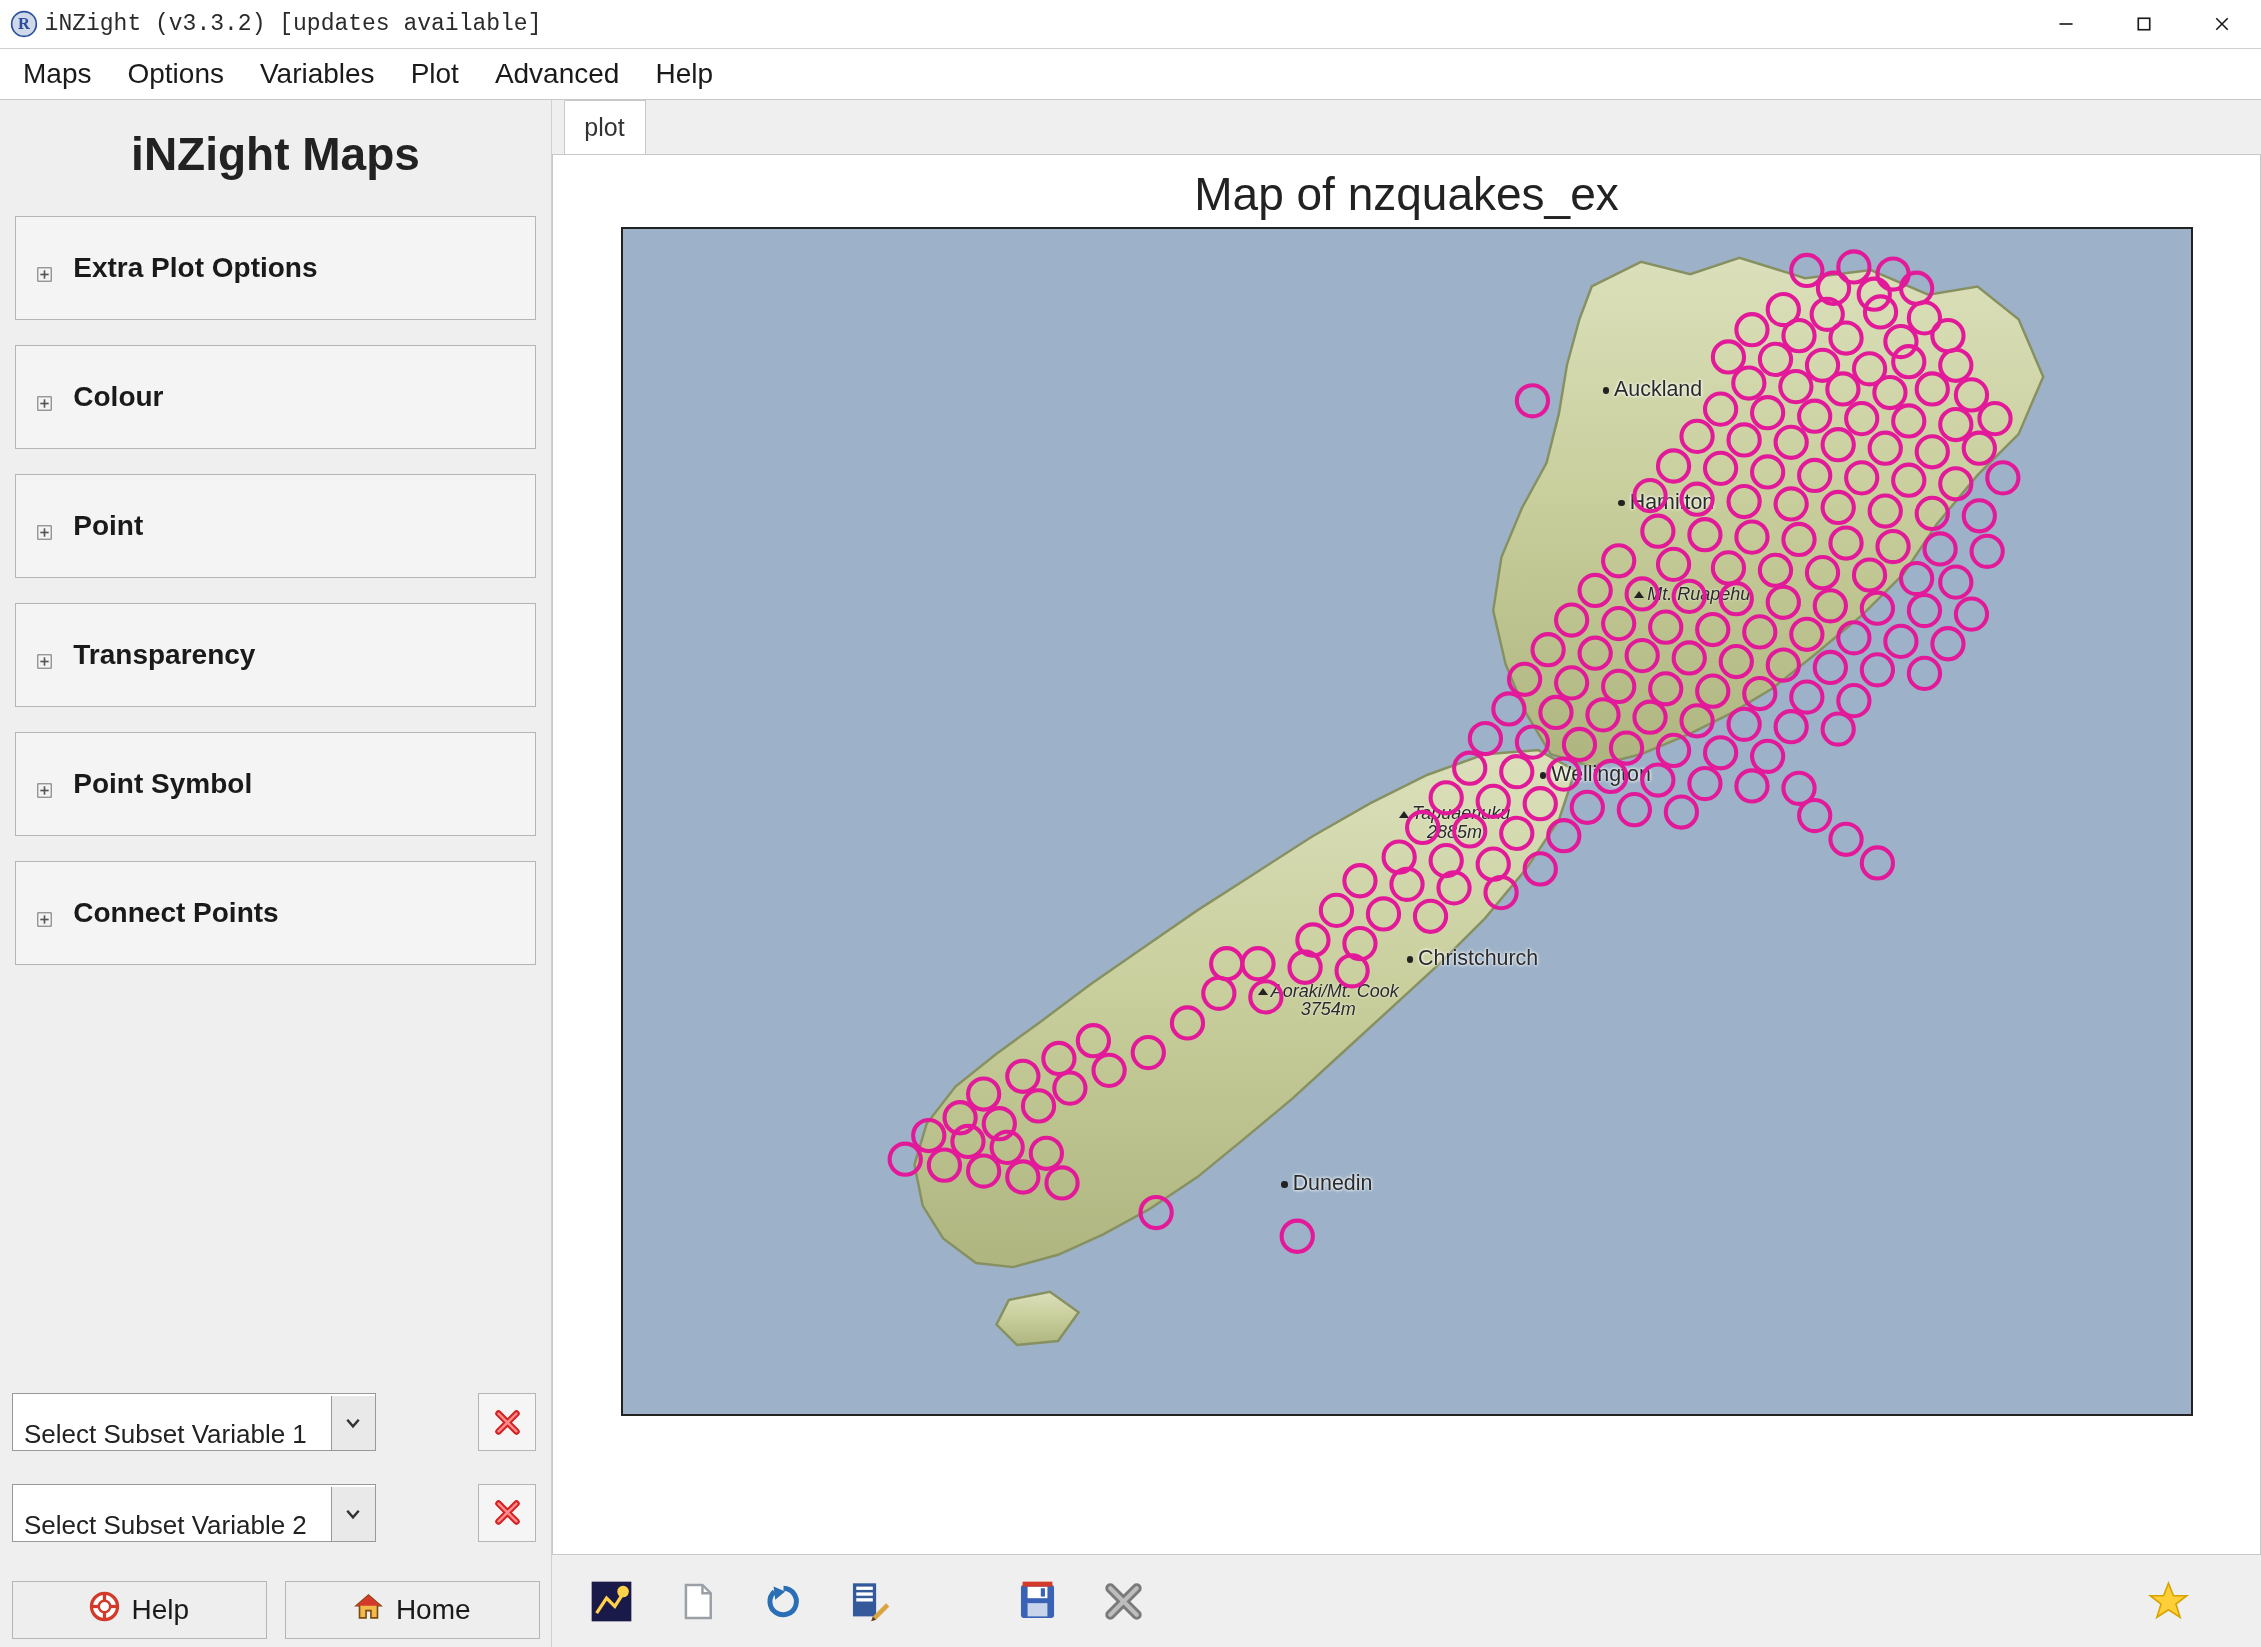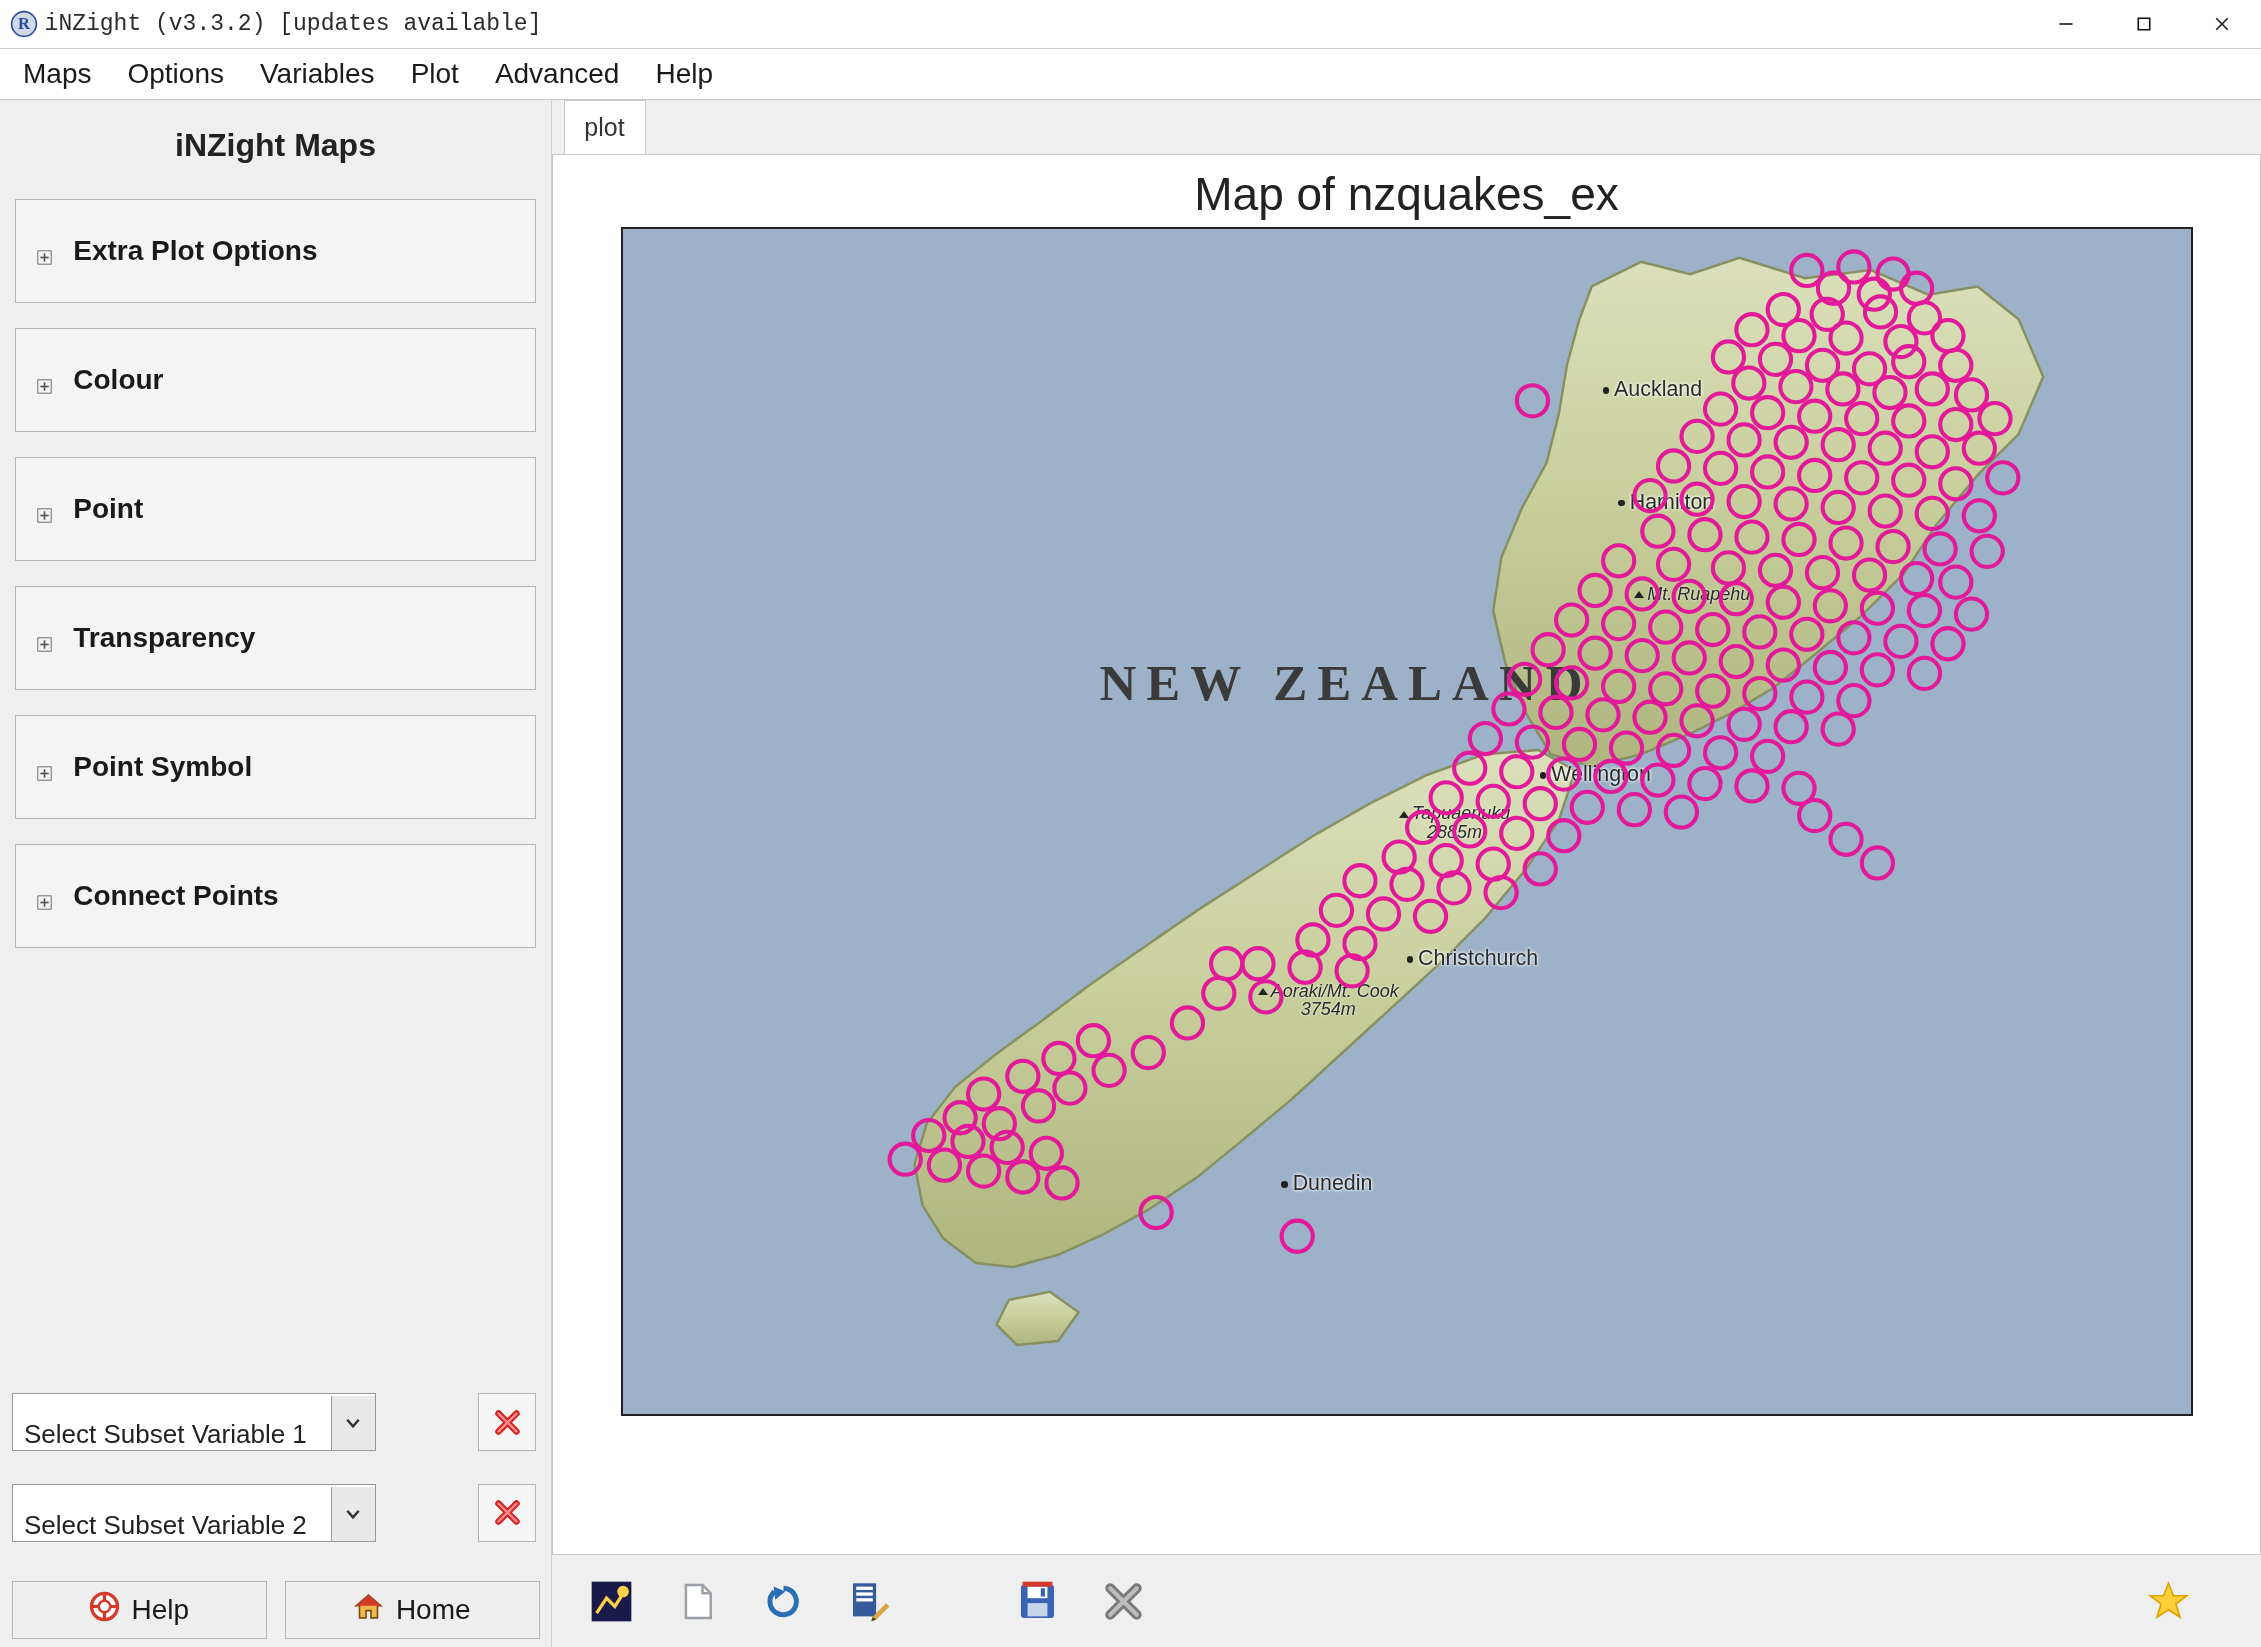--- a/index.html
+++ b/index.html
@@ -17,21 +17,21 @@
   
   .menubar { height:51px; display:flex; align-items:center; background:#fff; padding:0 5px; border-bottom:1.6px solid #c8c8c8;}
   .menubar .menu-item { padding:8.2px 18px; font-size:28px; color:#1a1a1a; }
 
   
   .body { display:flex; height:calc(1647px - 49px - 51px); background:#efefef;}
   .sidebar { width:552px; padding:11.5px 11.5px 8.2px 11.5px; border-right:1.6px solid #d0d0d0; display:flex; flex-direction:column;}
   .main { flex:1; display:flex; flex-direction:column; background:#efefef;}
 
   
-  .panel-title { text-align:center; font-size:32px; font-weight:700; color:#222; margin:15px 0 35px 0;}
+  .panel-title { text-align:center; font-size:46px; font-weight:700; color:#222; margin:15px 0 35px 0;}
   .option-btn { display:flex; align-items:flex-end; border:1.6px solid #b5b5b5; background:#f4f4f4; margin:0 3.3px 25px 3.3px; padding:35px 20px;gap:8px; }
   .option-btn .expand { display:inline-flex; width:18px; height:18px; margin-right:11.5px; align-items:center; justify-content:center;}
   .option-btn .expand svg{width:15px;height:15px;}
   .option-btn .lbl { font-size:28px; font-weight:700; color:#1a1a1a;}
   .spacer { flex:1; }
   .subset-row { display:flex; align-items:center; margin:6.6px 0 26px 0;}
   .subset-select { flex:0 0 364px; height:58px; display:flex; align-items:flex-end; border:1.6px solid #999; background:#fff; font-size:26px; color:#222;}
   .subset-select .sel-label{ flex:1; padding:0 11.5px; }
   .subset-select .sel-arrow{ width:44px;height:54px; border-left:1.6px solid #999; background:#e9e9e9; display:flex; align-items:center; justify-content:center;}
   .subset-select .sel-arrow svg{width:18px;height:18px;}
@@ -253,21 +253,20 @@
 
           <path fill="url(#land)" stroke="#879061" stroke-width="3" d="
             M1115 635 L1160 660 L1140 720 L1100 780 L1050 840 L995 895 L935 950 L875 1005 L815 1060
             L755 1110 L700 1155 L640 1195 L585 1225 L530 1250 L475 1265 L430 1260 L390 1230 L365 1190
             L355 1140 L370 1090 L405 1045 L455 1005 L510 965 L570 920 L635 875 L700 830 L770 785
             L840 740 L910 700 L980 665 L1050 640 Z"></path>
 
           <path fill="url(#land)" stroke="#879061" stroke-width="3" d="M470 1305 L520 1295 L555 1320 L530 1355 L480 1360 L455 1335 Z"></path>
         </svg>
 
-        <div class="map-big-label">NEW ZEALAND</div>
 
         <div id="cities-layer">
             <div class="map-city" style="left: 62.5%; top: 12.5%;"><span class="dot"></span>Auckland</div>
             <div class="map-city" style="left: 63.5%; top: 22%;"><span class="dot"></span>Hamilton</div>
             <div class="map-city" style="left: 58.5%; top: 45%;"><span class="dot"></span>Wellington</div>
             <div class="map-city" style="left: 50%; top: 60.5%;"><span class="dot"></span>Christchurch</div>
             <div class="map-city" style="left: 42%; top: 79.5%;"><span class="dot"></span>Dunedin</div>
           </div>
 
         <div id="peaks-layer">

